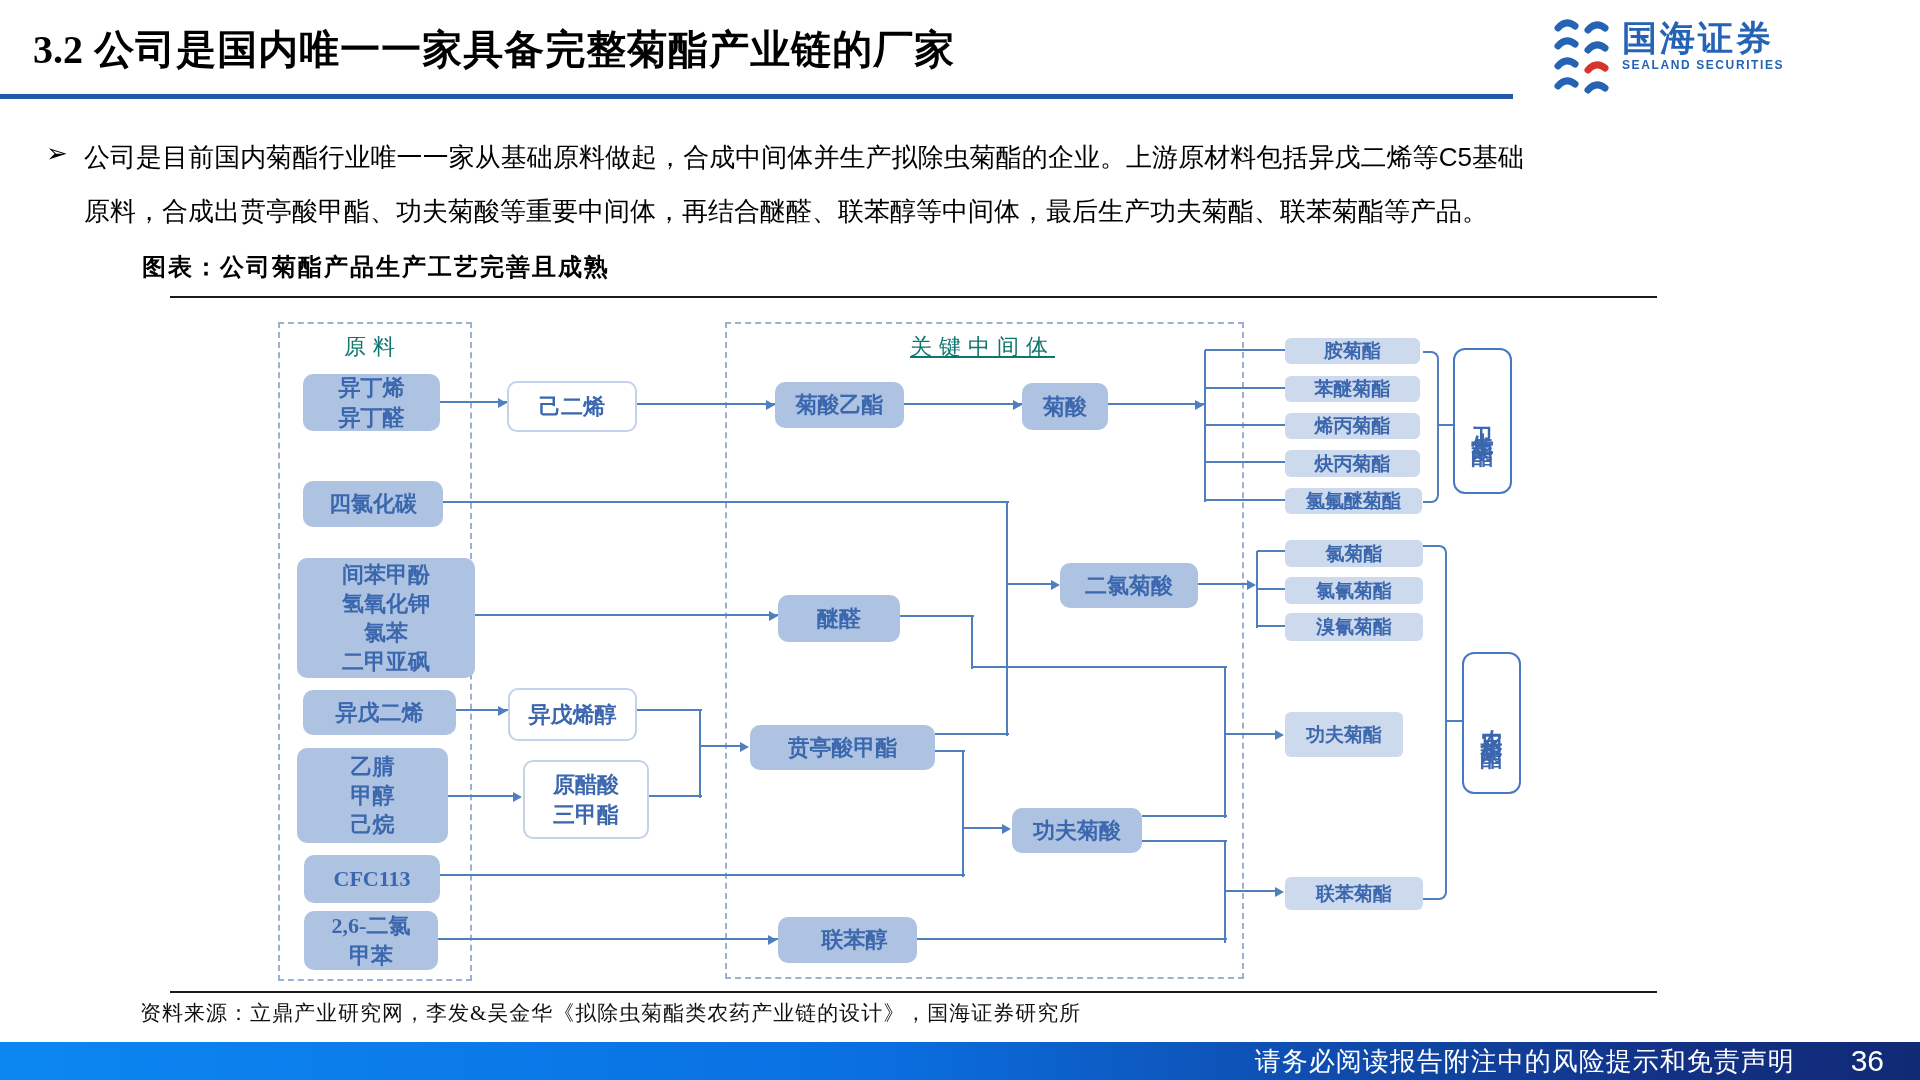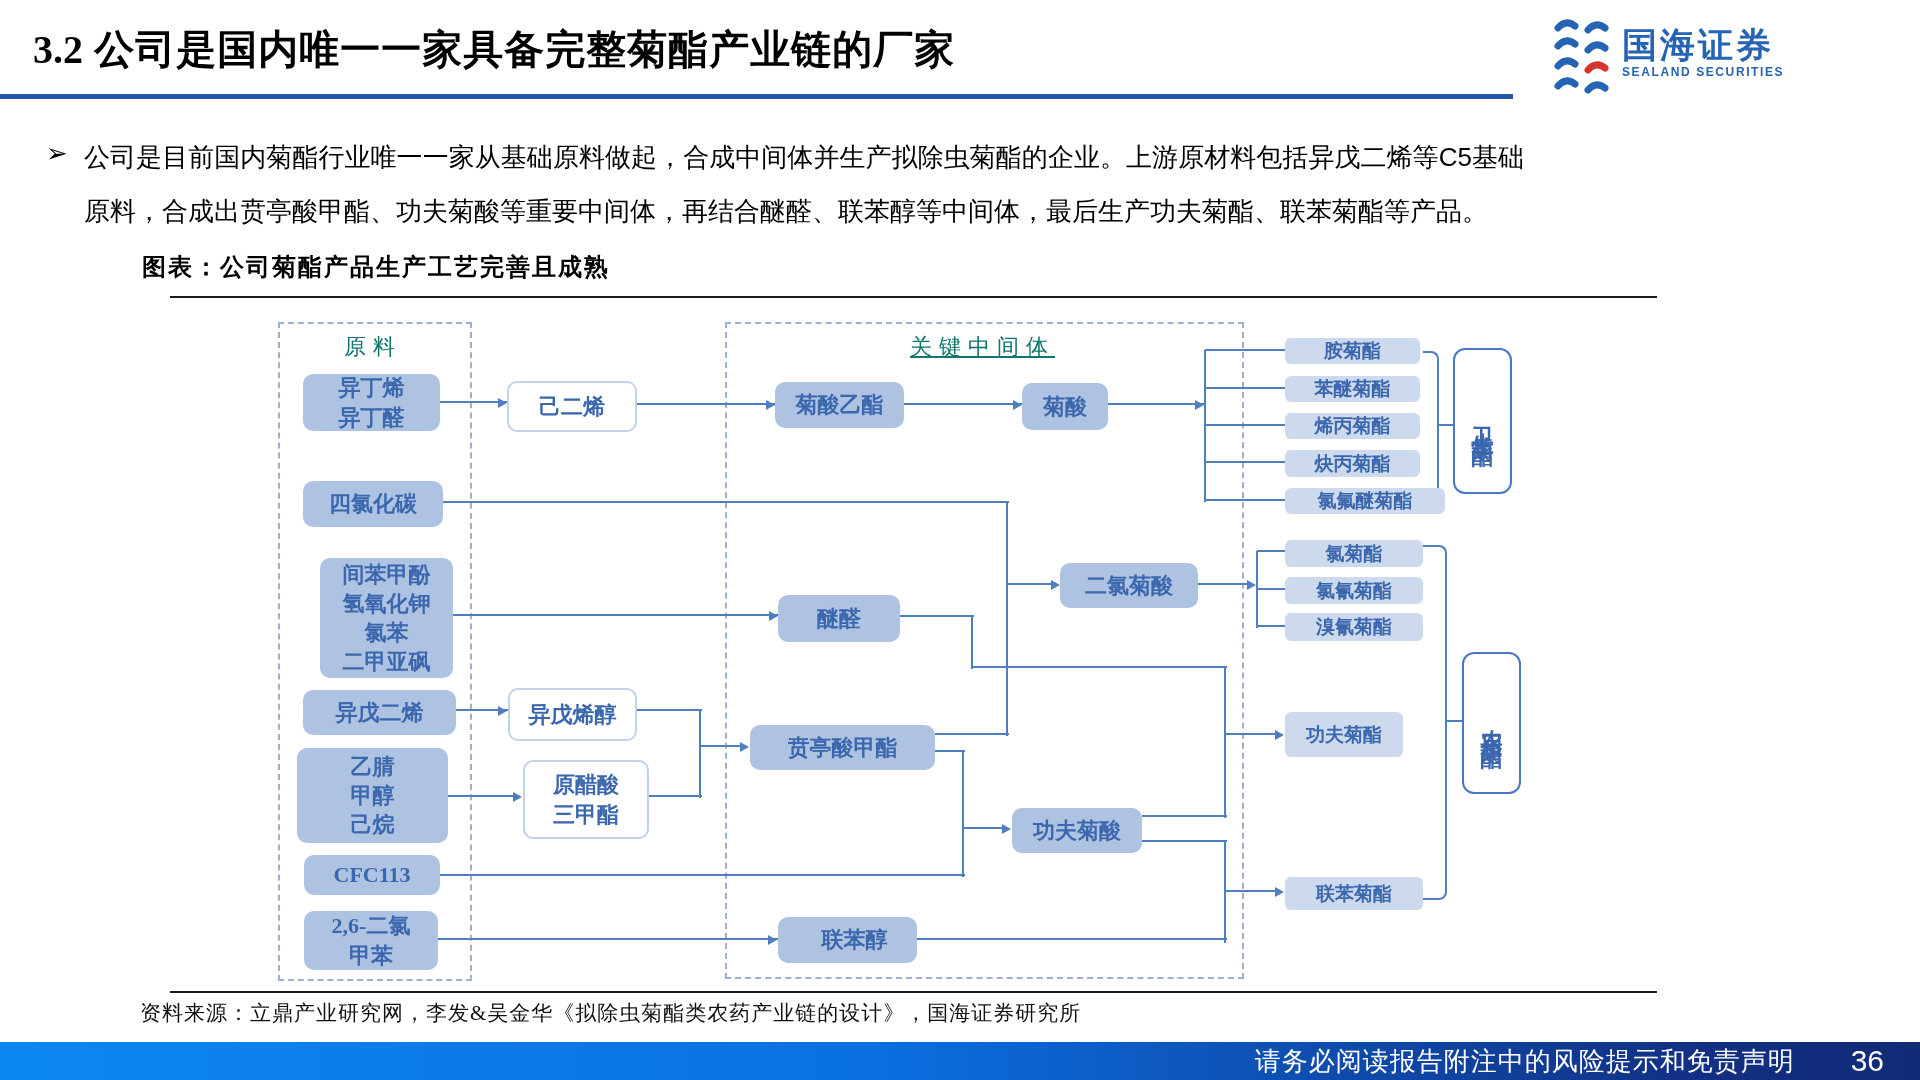--- a/index.html
+++ b/index.html
@@ -7,21 +7,21 @@
         font-family:"Liberation Sans",sans-serif;}
   .abs{position:absolute;}
 
   
   .title{position:absolute;left:33px;top:22px;font-size:40px;font-weight:bold;color:#000;white-space:nowrap;}
   .title .num{font-family:"Liberation Serif",serif;}
   .title .txt{font-family:"Liberation Sans",sans-serif;letter-spacing:1px;}
   .title-underline{position:absolute;left:0;top:94px;width:1513px;height:5px;background:#2458aa;}
   .logo{position:absolute;left:1552px;top:16px;display:flex;align-items:flex-start;}
   .logo-text{margin-left:10px;}
-  .logo-cn{font-size:35px;font-weight:bold;color:#2563b5;letter-spacing:3px;line-height:40px;margin-top:9px;}
+  .logo-cn{font-size:35px;font-weight:bold;color:#2563b5;letter-spacing:3px;line-height:40px;margin-top:2px;}
   .logo-en{font-size:12px;font-weight:bold;color:#2563b5;letter-spacing:1.6px;line-height:14px;}
 
   
   .bullet-marker{position:absolute;left:46px;top:138px;font-size:26px;color:#000;}
   .paragraph{position:absolute;left:84px;top:130px;width:1440px;font-size:26px;line-height:54px;
              color:#000;text-align:justify;}
 
   
   .figure-title{position:absolute;left:142px;top:251px;font-size:24px;font-weight:bold;color:#000;
                 font-family:"Liberation Serif",serif;letter-spacing:2px;}
@@ -161,47 +161,47 @@
       <div class="arr" style="left: 498px; top: 706px;"></div>
       <div class="arr" style="left: 740px; top: 742px;"></div>
       <div class="arr" style="left: 513px; top: 792px;"></div>
       <div class="arr" style="left: 1002px; top: 824px;"></div>
       <div class="arr" style="left: 768px; top: 935px;"></div>
       <div class="arr" style="left: 1275px; top: 887px;"></div>
       <div class="arr" style="left: 1247px; top: 580px;"></div>
       <div class="node f" style="left: 303px; top: 374px; width: 137px; height: 57px;">异丁烯
 异丁醛</div>
       <div class="node f" style="left: 303px; top: 481px; width: 140px; height: 46px;">四氯化碳</div>
-      <div class="node f" style="left: 297px; top: 558px; width: 133px; height: 120px; margin-left: 23px;">间苯甲酚
+      <div class="node f" style="left: 297px; top: 558px; width: 178px; height: 120px;">间苯甲酚
 氢氧化钾
 氯苯
 二甲亚砜</div>
       <div class="node f" style="left: 303px; top: 690px; width: 153px; height: 45px;">异戊二烯</div>
       <div class="node f" style="left: 297px; top: 748px; width: 151px; height: 95px;">乙腈
 甲醇
 己烷</div>
-      <div class="node f" style="left: 304px; top: 855px; width: 136px; height: 40px;">CFC113</div>
+      <div class="node f" style="left: 304px; top: 855px; width: 136px; height: 48px;">CFC113</div>
       <div class="node f" style="left: 304px; top: 911px; width: 134px; height: 59px;">2,6-二氯
 甲苯</div>
       <div class="node w" style="left: 507px; top: 381px; width: 126px; height: 47px;">己二烯</div>
       <div class="node w" style="left: 508px; top: 688px; width: 125px; height: 49px;">异戊烯醇</div>
       <div class="node w" style="left: 523px; top: 760px; width: 122px; height: 75px;">原醋酸
 三甲酯</div>
       <div class="node f" style="left: 775px; top: 382px; width: 129px; height: 46px;">菊酸乙酯</div>
       <div class="node f" style="left: 1022px; top: 383px; width: 86px; height: 47px;">菊酸</div>
       <div class="node f" style="left: 1060px; top: 563px; width: 138px; height: 45px;">二氯菊酸</div>
       <div class="node f" style="left: 778px; top: 595px; width: 122px; height: 47px; text-align: right;">醚醛</div>
       <div class="node f" style="left: 750px; top: 725px; width: 185px; height: 45px;">贲亭酸甲酯</div>
       <div class="node f" style="left: 1012px; top: 808px; width: 130px; height: 45px;">功夫菊酸</div>
       <div class="node f" style="left: 778px; top: 917px; width: 125px; height: 46px; padding-left: 14px;">联苯醇</div>
       <div class="node s" style="left: 1285px; top: 338px; width: 135px; height: 26px;">胺菊酯</div>
       <div class="node s" style="left: 1285px; top: 376px; width: 135px; height: 26px;">苯醚菊酯</div>
       <div class="node s" style="left: 1285px; top: 413px; width: 135px; height: 26px;">烯丙菊酯</div>
       <div class="node s" style="left: 1285px; top: 450px; width: 135px; height: 27px;">炔丙菊酯</div>
-      <div class="node s" style="left: 1285px; top: 488px; width: 160px; height: 26px;">氯氟醚菊酯</div>
+      <div class="node s" style="left: 1285px; top: 488px; width: 137px; height: 26px; text-decoration: underline;">氯氟醚菊酯</div>
       <div class="node s" style="left: 1285px; top: 540px; width: 138px; height: 27px;">氯菊酯</div>
       <div class="node s" style="left: 1285px; top: 577px; width: 138px; height: 27px;">氯氰菊酯</div>
       <div class="node s" style="left: 1285px; top: 613px; width: 138px; height: 28px;">溴氰菊酯</div>
       <div class="node s" style="left: 1285px; top: 712px; width: 118px; height: 45px;">功夫菊酯</div>
       <div class="node s" style="left: 1285px; top: 877px; width: 138px; height: 33px;">联苯菊酯</div>
     </div>
 
   <div class="source">资料来源：立鼎产业研究网，李发&amp;吴金华《拟除虫菊酯类农药产业链的设计》，国海证券研究所</div>
 
   <div class="footer-bar">

